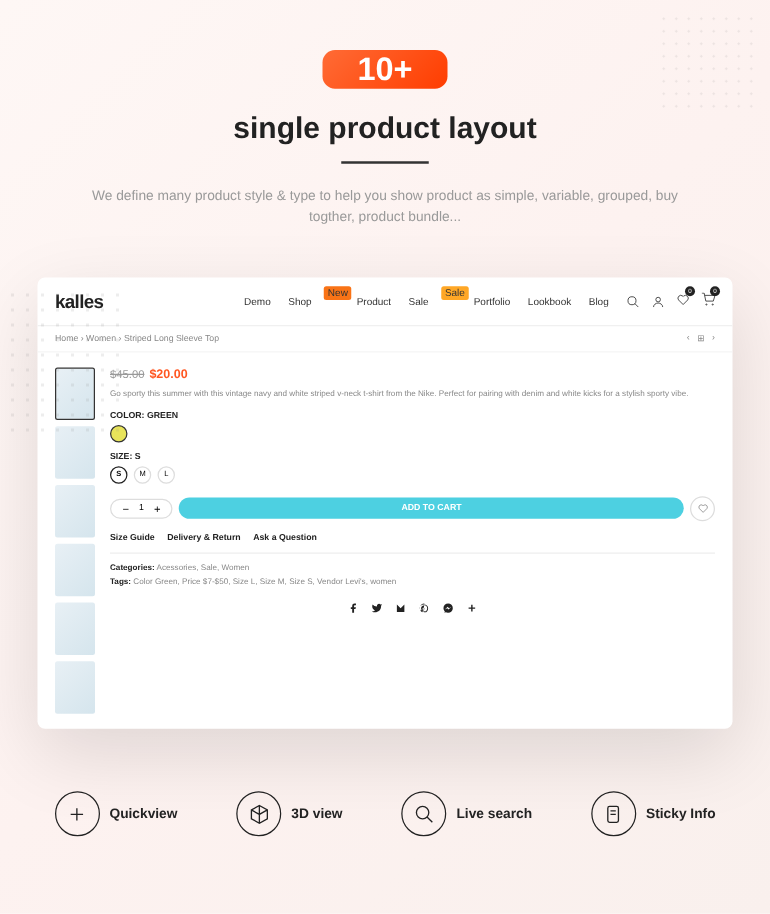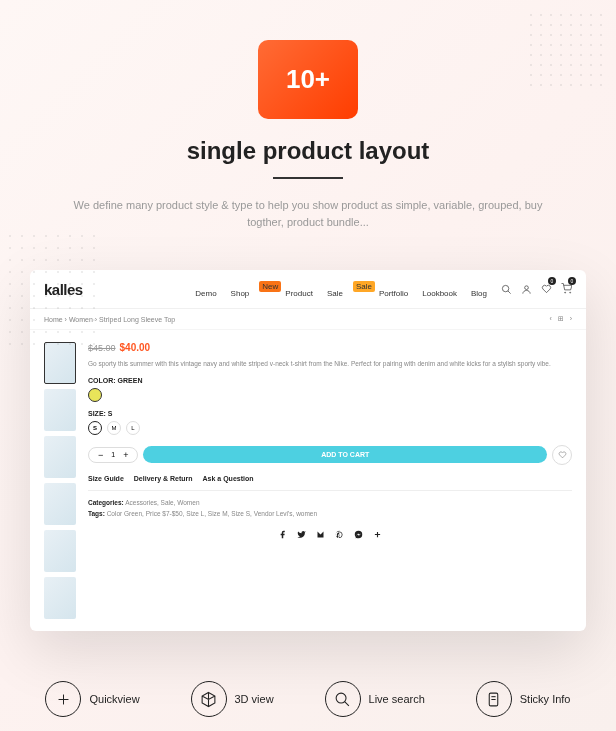--- a/index.html
+++ b/index.html
@@ -1,26 +1,26 @@
 <!DOCTYPE html>
 <html><head>
 <meta charset="utf-8">
 <style>
 *{margin:0;padding:0;box-sizing:border-box;font-family:'Segoe UI',Arial,sans-serif}
 body{width:616px;height:731px;background:linear-gradient(135deg,#fef7f5 0%,#fdf2f0 50%,#f9f0ed 100%);position:relative;overflow:hidden}
 .dots{position:absolute;width:120px;height:120px;opacity:0.15}
 .dots.tl{top:230px;left:-20px;background-image:radial-gradient(circle,#888 1.5px,transparent 1.5px);background-size:12px 12px}
 .dots.tr{top:10px;right:10px;width:80px;height:80px;background-image:radial-gradient(circle,#888 1px,transparent 1px);background-size:10px 10px}
 .hero{text-align:center;padding:40px 40px 20px}
-.badge{display:inline-block;background:linear-gradient(135deg,#ff6b35,#ff3d00);color:#fff;font-size:26px;font-weight:700;padding:24px 28px;border-radius:10px;margin-bottom:18px}
+.badge{display:inline-block;background:linear-gradient(135deg,#ff6b35,#ff3d00);color:#fff;font-size:26px;font-weight:700;padding:0 28px;border-radius:10px;margin-bottom:18px}
 .hero h1{font-size:24px;font-weight:700;color:#222;margin-bottom:12px}
 .divider{width:70px;height:2px;background:#333;margin:0 auto 18px}
 .hero p{font-size:11px;color:#999;max-width:480px;margin:0 auto;line-height:1.5}
 .browser{margin:20px 30px 0;background:#fff;border-radius:6px;box-shadow:0 20px 60px rgba(0,0,0,0.12);overflow:hidden}
-.nav{display:flex;align-items:flex-end;padding:10px 14px;border-bottom:1px solid #f0f0f0}
+.nav{display:flex;align-items:center;padding:10px 14px;border-bottom:1px solid #f0f0f0}
 .logo{font-size:15px;font-weight:700;color:#222;letter-spacing:-0.5px}
 .menu{display:flex;gap:14px;margin-left:auto;margin-right:14px}
 .menu span{font-size:8px;color:#333;position:relative;cursor:pointer}
 .tag{position:absolute;top:-7px;right:-10px;font-size:5px;padding:1px 3px;border-radius:2px;color:#fff}
 .tag.new{background:#f97316}
 .tag.sale{background:#ffa726}
 .icons{display:flex;gap:9px;align-items:center}
 .icons svg{width:11px;height:11px;stroke:#333;fill:none;stroke-width:1.5}
 .ico-badge{position:relative}
 .ico-badge::after{content:'0';position:absolute;top:-3px;right:-4px;width:8px;height:8px;background:#222;color:#fff;border-radius:50%;font-size:5px;display:flex;align-items:center;justify-content:center}
@@ -56,21 +56,21 @@
 .links{display:flex;gap:10px;font-size:7px;font-weight:600;color:#222;padding-bottom:8px;border-bottom:1px solid #eee;margin-bottom:6px}
 .links span{cursor:pointer}
 .meta{font-size:6.5px;color:#888;line-height:1.8}
 .meta b{color:#222;font-weight:600}
 .share{display:flex;gap:10px;justify-content:center;margin-top:10px}
 .share svg{width:9px;height:9px;fill:#222;cursor:pointer}
 .features{display:flex;justify-content:space-around;padding:30px 20px;margin-top:20px}
 .feat{display:flex;align-items:center;gap:8px}
 .feat-icon{width:36px;height:36px;border:1.5px solid #222;border-radius:50%;display:flex;align-items:center;justify-content:center}
 .feat-icon svg{width:17px;height:17px;stroke:#222;fill:none;stroke-width:1.5}
-.feat span{font-size:11px;font-weight:400;color:#222}
+.feat span{font-size:11px;font-weight:700;color:#222}
 </style>
 </head>
 <body>
 
 <div class="dots tl"></div>
 <div class="dots tr"></div>
 
 <div class="hero">
   <div class="badge">10+</div>
   <h1>single product layout</h1>
@@ -123,21 +123,21 @@
     <div class="thumbs">
       <div class="thumb active"></div>
       <div class="thumb"></div>
       <div class="thumb"></div>
       <div class="thumb"></div>
       <div class="thumb"></div>
       <div class="thumb"></div>
     </div>
     <div class="details">
       <div class="price">
-        <span class="old">$45.00</span><span class="new">$40.00</span>
+        <span class="old">$45.00</span><span class="new">$20.00</span>
       </div>
       <p class="desc">Go sporty this summer with this vintage navy and white striped v-neck t-shirt from the Nike. Perfect for pairing with denim and white kicks for a stylish sporty vibe.</p>
       <div class="opt-label">COLOR: GREEN</div>
       <div class="swatch"></div>
       <div class="opt-label">SIZE: S</div>
       <div class="sizes">
         <div class="size active">S</div>
         <div class="size">M</div>
         <div class="size">L</div>
       </div>

